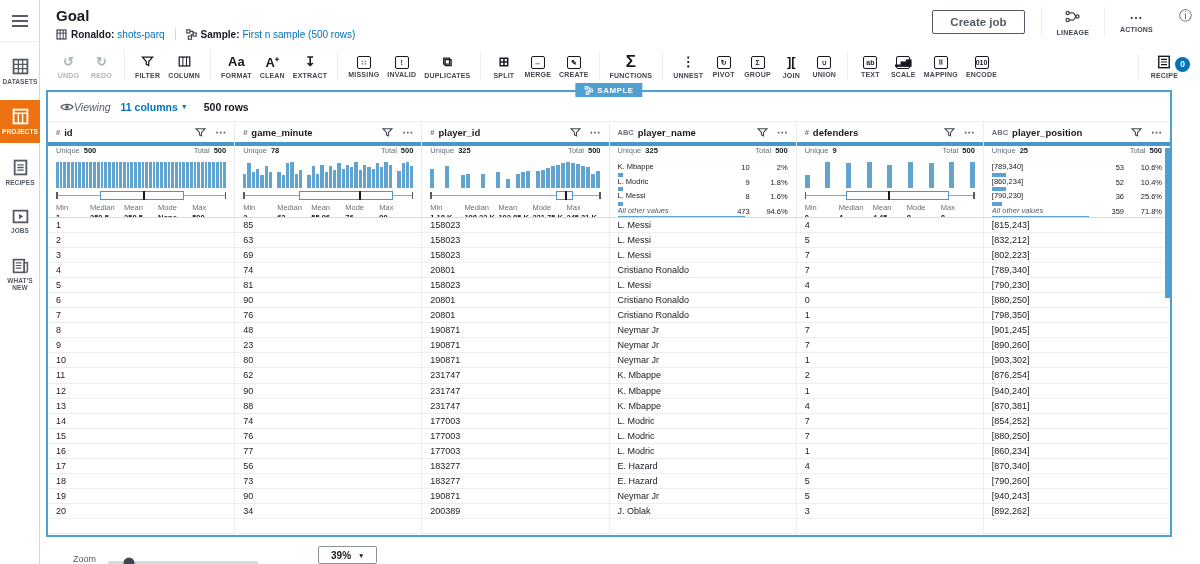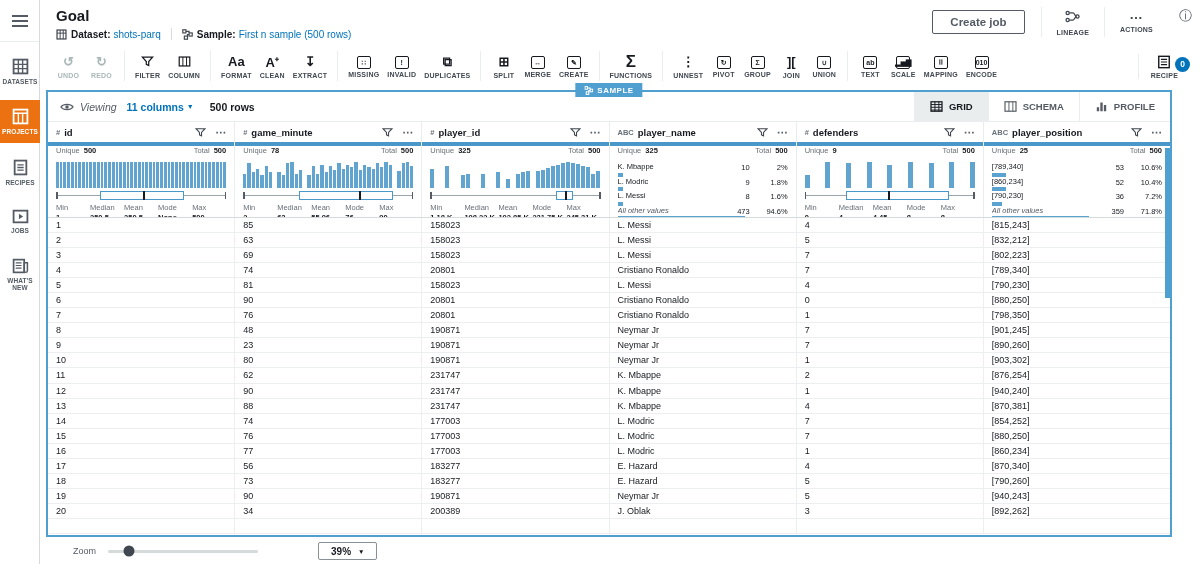--- a/index.html
+++ b/index.html
@@ -48,21 +48,21 @@
   .recipe-badge{position:absolute;top:3px;right:4px;width:15px;height:15px;border-radius:50%;background:#0073bb;color:#fff;font-size:8.5px;font-weight:bold;display:flex;align-items:center;justify-content:center}
 
   
   .grid{position:absolute;left:6px;top:90px;width:1126px;height:447px;border:2px solid #4f9fd1;background:#fff}
   .sample-tab{position:absolute;left:50%;transform:translateX(-50%);top:-9px;height:14px;background:#4f9fd1;color:#fff;
     font-size:8px;font-weight:bold;letter-spacing:.5px;display:flex;align-items:center;gap:4px;padding:0 9px;z-index:8}
   .scroll-thumb{position:absolute;right:0;top:56px;width:5px;height:150px;background:#4f9fd1;cursor:pointer}
 
   .viewbar{height:30px;display:flex;align-items:center;padding-left:12px;border-bottom:1px solid #eaeded}
   .eye{display:flex;align-items:center;color:#545b64}
-  .viewing{font-style:italic;color:#545b64;font-size:10.5px;margin-left:6px}
+  .viewing{font-style:italic;color:#545b64;font-size:10.5px;}
   .cols-link{color:#0073bb;font-weight:bold;font-size:10.5px;margin-left:10px;cursor:pointer}
   .caret{font-size:7px;color:#0073bb;margin-left:3px;cursor:pointer}
   .rows-text{font-size:10.5px;font-weight:bold;margin-left:16px}
   .tabs{margin-left:auto;display:flex;align-items:stretch;height:100%}
   .tab{display:flex;align-items:center;gap:6px;padding:0 15px;font-size:9.5px;font-weight:bold;color:#545b64;border-left:1px solid #eaeded;cursor:pointer}
   .tab.active{background:#eaeded;color:#16191f}
 
   
   .ghead{display:flex;height:96px;border-bottom:1px solid #d5dbdb}
   .gcol{flex:1 1 0;min-width:0;border-right:1px solid #eaeded;overflow:hidden}
@@ -102,21 +102,21 @@
 
   
   .gbody{display:flex;flex-direction:column;height:316px}
   .grow{flex:1 1 0;display:flex;border-bottom:1px solid #eceef0}
   .gcell{flex:1 1 0;min-width:0;border-right:1px solid #eceef0;font-size:9px;display:flex;align-items:center;padding-left:8px;white-space:nowrap;overflow:hidden;cursor:default}
   .gcell:last-child{border-right:none}
   .gspacer{height:7px;display:flex}
   .gspacer .gcell{border-bottom:none}
 
   
-  .footer{position:absolute;left:6px;right:28px;bottom:0;height:26px;display:flex;align-items:center;padding-left:27px;background:#fff}
+  .footer{position:absolute;left:6px;right:28px;bottom:0;height:26px;display:flex;align-items:flex-end;padding-left:27px;background:#fff}
   .zoom-label{font-size:9px;color:#545b64}
   .slider{position:relative;width:150px;height:3px;background:#d5dbdb;border-radius:2px;margin-left:12px}
   .slider-thumb{position:absolute;left:14%;top:50%;transform:translate(-50%,-50%);width:11px;height:11px;border-radius:50%;background:#414750;cursor:pointer}
   .zoom-btn{margin-left:60px;border:1px solid #879196;border-radius:2px;background:#fff;font-size:10px;font-weight:bold;color:#16191f;padding:2.5px 12px;display:flex;align-items:center;gap:7px;cursor:pointer;font-family:inherit}
   .zoom-caret{font-size:6.5px}
 </style>
 </head>
 <body>
 
 <div class="app">
@@ -181,21 +181,21 @@
 
     <div class="hdr">
       <div class="hdr-title">Goal</div>
       <div class="hdr-meta">
         <span class="mico">
           <svg width="11" height="11" viewBox="0 0 16 16">
               <rect x="1.5" y="1.5" width="13" height="13" fill="none" stroke="currentColor" stroke-width="1.8"></rect>
               <path d="M1.5 6h13M6 1.5v13M10.5 1.5v13" stroke="currentColor" stroke-width="1.4"></path>
             </svg>
         </span>
-        <span class="meta-label">Dataset:</span>
+        <span class="meta-label">Ronaldo:</span>
         <span class="link">shots-parq</span>
         <span class="meta-sep"></span>
         <span class="mico">
           <svg width="11" height="11" viewBox="0 0 14 14" fill="none" stroke="currentColor" stroke-width="1.5">
               <rect x="1" y="1" width="4" height="4"></rect>
               <rect x="9" y="5" width="4" height="4"></rect>
               <rect x="3" y="9" width="4" height="4"></rect>
               <path d="M5 3h4v2M7 9V7h2"></path>
             </svg>
         </span>
@@ -366,42 +366,20 @@
         <span class="eye">
           <svg width="14" height="10" viewBox="0 0 16 11">
               <path d="M1 5.5C4 1.5 12 1.5 15 5.5 12 9.5 4 9.5 1 5.5z" fill="none" stroke="currentColor" stroke-width="1.4"></path>
               <circle cx="8" cy="5.5" r="2" fill="currentColor"></circle>
             </svg>
         </span>
         <span class="viewing">Viewing</span>
         <span class="cols-link">11 columns</span>
         <span class="caret">▼</span>
         <span class="rows-text">500 rows</span>
-        <div class="tabs">
-          <div class="tab active">
-            <svg width="13" height="11" viewBox="0 0 16 14">
-                <rect x="1" y="1" width="14" height="12" fill="none" stroke="currentColor" stroke-width="1.6"></rect>
-                <path d="M1 4.5h14M1 8h14M1 11.5h14M6 1v12M11 1v12" stroke="currentColor" stroke-width="1.2"></path>
-              </svg>
-            <span>GRID</span>
-          </div>
-          <div class="tab">
-            <svg width="13" height="11" viewBox="0 0 16 14">
-                <rect x="1" y="1" width="14" height="12" fill="none" stroke="currentColor" stroke-width="1.5"></rect>
-                <path d="M6 1v12M11 1v12" stroke="currentColor" stroke-width="1.2"></path>
-              </svg>
-            <span>SCHEMA</span>
-          </div>
-          <div class="tab">
-            <svg width="13" height="11" viewBox="0 0 16 14">
-                <path d="M2 13V8h3v5zM6.5 13V2h3v11zM11 13V5h3v8z" fill="currentColor"></path>
-              </svg>
-            <span>PROFILE</span>
-          </div>
-        </div>
       </div>
 
       <div class="ghead" id="ghead">
           <div class="gcol">
             <div class="gh-top">
               <span class="gh-type">#</span>
               <span class="gh-name">id</span>
               <span class="gh-icons">
                 <span class="gh-funnel">
                   <svg width="11" height="11" viewBox="0 0 16 16">
@@ -838,21 +816,21 @@
                 </div>
                 <div class="tv-count">52</div>
                 <div class="tv-pct">10.4%</div>
               </div>
               <div class="tv-row">
                 <div class="tv-main">
                   <div class="tv-name">[790,230]</div>
                   <div class="tv-bar" style="width: 9.72px;"></div>
                 </div>
                 <div class="tv-count">36</div>
-                <div class="tv-pct">7.2%</div>
+                <div class="tv-pct">25.6%</div>
               </div>
               <div class="tv-row other">
                 <div class="tv-main">
                   <div class="tv-name">All other values</div>
                   <div class="tv-bar" style="width: 96.93px;"></div>
                 </div>
                 <div class="tv-count">359</div>
                 <div class="tv-pct">71.8%</div>
               </div>
             </div>

